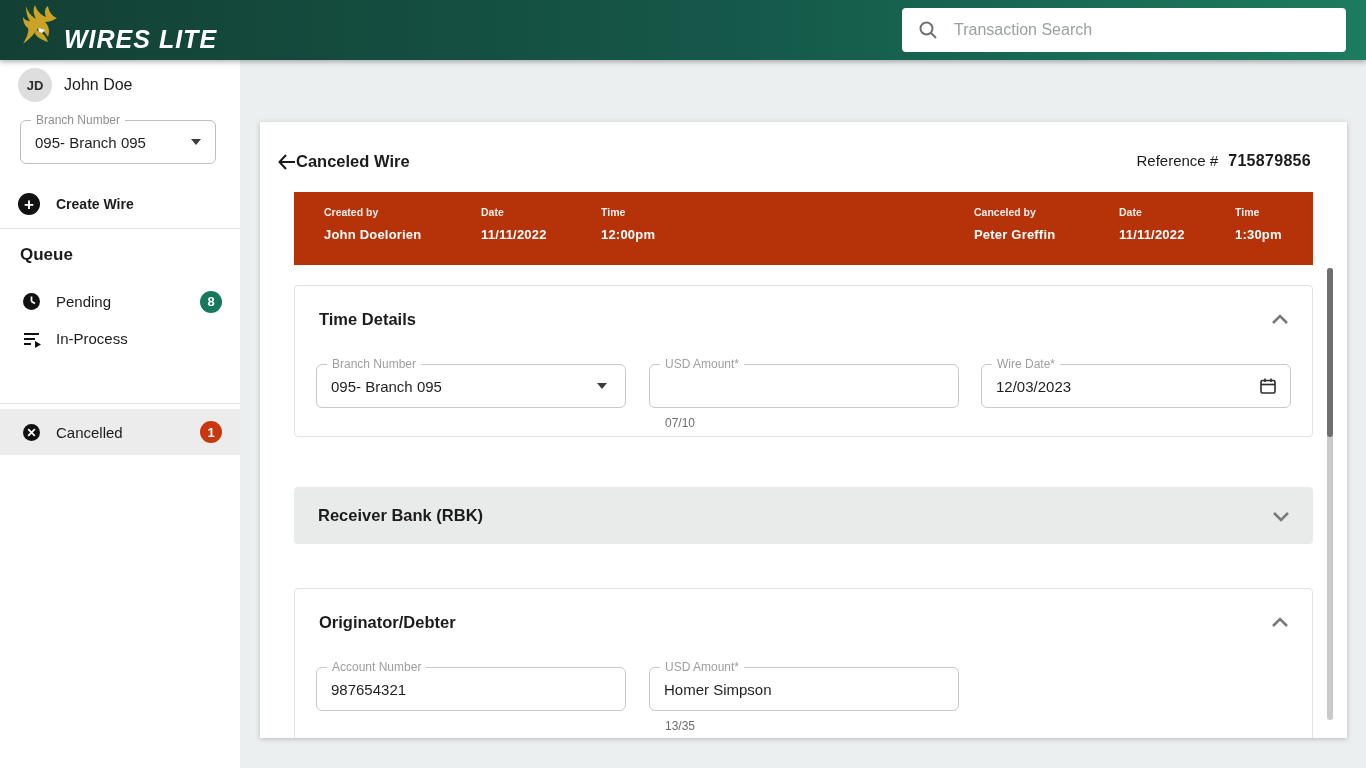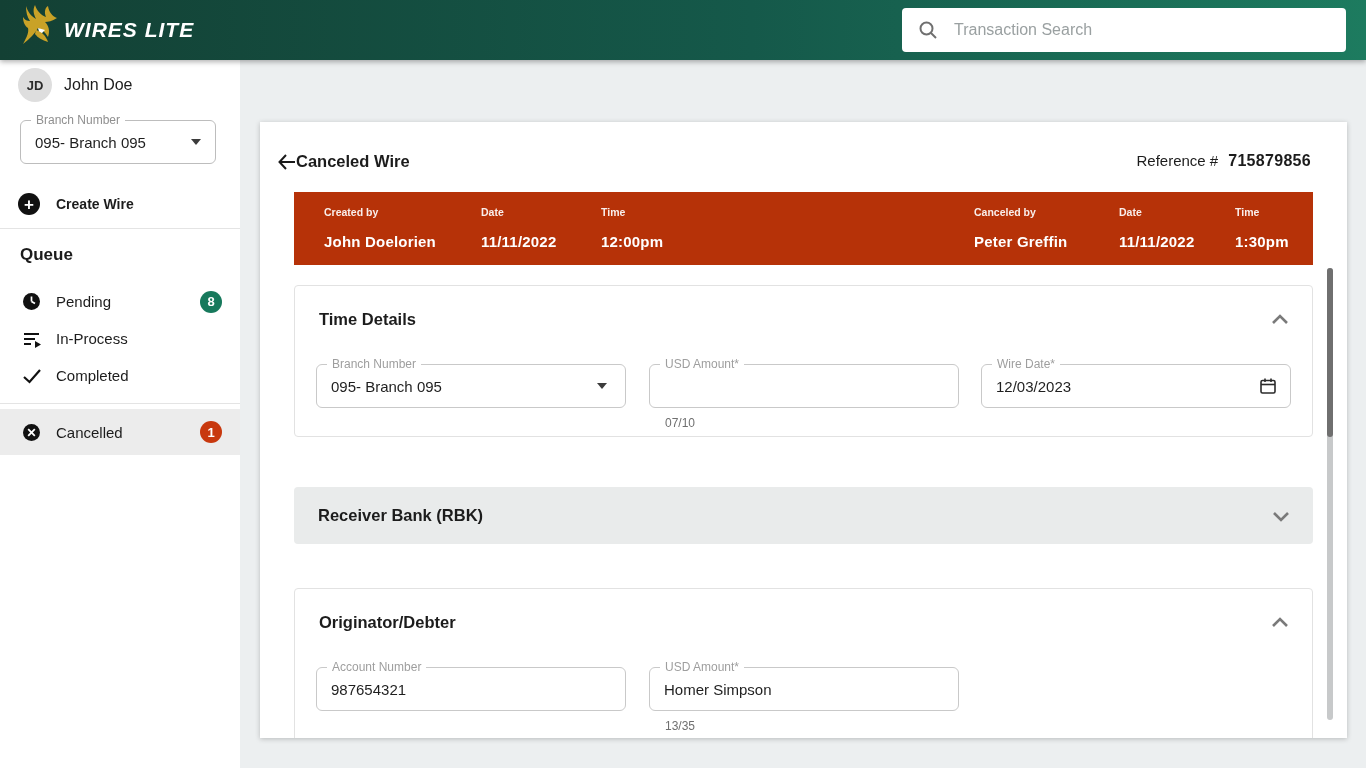--- a/index.html
+++ b/index.html
@@ -5,22 +5,22 @@
   * { margin:0; padding:0; box-sizing:border-box; }
   html,body { width:1366px; height:768px; overflow:hidden; }
   body { font-family:"Liberation Sans", sans-serif; background:#eceff0; color:#1c1c1c; }
   #app { position:relative; width:1366px; height:768px; background:#eceff0; overflow:hidden; }
 
   
   .topbar { position:absolute; left:0; top:0; width:1366px; height:60px;
             background:linear-gradient(90deg,#134034 0%,#15594a 55%,#1d7b5f 100%);
             box-shadow:0 2px 5px rgba(0,0,0,.3); z-index:30; }
   .logo-wrap { position:absolute; left:18px; top:4px; width:44px; height:52px; }
-  .app-title { position:absolute; left:64px; top:0; height:60px; line-height:60px;
-               color:#fff; font-size:21px; font-weight:bold; font-style:italic; letter-spacing:1px; }
+  .app-title { position:absolute; left:64px; top:9px; height:60px; line-height:60px;
+               color:#fff; font-size:25px; font-weight:bold; font-style:italic; letter-spacing:1px; }
   .searchbox { position:absolute; right:20px; top:8px; width:444px; height:44px;
                background:#fff; border-radius:4px; display:flex; align-items:center; }
   .searchbox .mag { margin-left:16px; display:flex; }
   .search-ph { margin-left:16px; color:#9aa0a1; font-size:16px; }
 
   
   .sidebar { position:absolute; left:0; top:60px; width:240px; height:708px; background:#fff; z-index:20; }
   .user-row { position:absolute; left:18px; top:8px; height:34px; display:flex; align-items:center; }
   .avatar { width:34px; height:34px; border-radius:50%; background:#dedede; color:#2b2b2b;
             font-size:13px; font-weight:bold; display:flex; align-items:center; justify-content:center; }
@@ -57,21 +57,21 @@
                border-radius:0; box-shadow:0 1px 5px rgba(0,0,0,.22); overflow:hidden; z-index:10; }
   .title-row { position:absolute; left:0; top:28px; width:100%; height:26px; }
   .back-btn { position:absolute; left:16px; top:1px; width:24px; height:24px; cursor:pointer; display:flex; }
   .page-title { position:absolute; left:36px; top:2px; font-size:16.5px; font-weight:bold; }
   .ref-wrap { position:absolute; right:36px; top:2px; font-size:15px; color:#1c1c1c; }
   .ref-wrap b { font-size:16px; margin-left:10px; letter-spacing:.3px; }
 
   .banner { position:absolute; left:34px; top:70px; width:1019px; height:73px; background:#b63208; }
   .bcell { position:absolute; top:14px; color:#fff; }
   .bcell .blbl { font-size:10.5px; font-weight:bold; opacity:.92; display:block; }
-  .bcell .bval { font-size:15px; font-weight:bold; display:block; margin-top:15px; letter-spacing:.2px; }
+  .bcell .bval { font-size:13px; font-weight:bold; display:block; margin-top:9px; letter-spacing:.2px; }
 
   .sub-card { position:absolute; left:34px; width:1019px; background:#fff; border:1px solid #e2e2e2; border-radius:4px; }
   .sub-title { position:absolute; left:24px; top:24px; font-size:16.5px; font-weight:bold; }
   .collapse-btn { position:absolute; right:20px; top:22px; width:24px; height:24px; cursor:pointer; display:flex; }
   .wire-details { top:163px; height:152px; }
   .originator { top:466px; height:176px; }
 
   .field { position:absolute; top:78px; height:44px; width:310px; border:1px solid #c9c9c9; border-radius:6px; background:#fff; }
   .field .notch { position:absolute; top:-8px; left:10px; background:#fff; padding:0 5px; font-size:12px; color:#9e9e9e; line-height:14px; white-space:nowrap;}
   .field .fval { position:absolute; left:14px; top:0; height:100%; right:30px; display:flex; align-items:center; font-size:15px; color:#1f1f1f; white-space:nowrap;}
@@ -147,28 +147,20 @@
         <svg width="20" height="20" viewBox="0 0 20 20">
           <line x1="2" y1="5" x2="17" y2="5" stroke="#111" stroke-width="2"></line>
           <line x1="2" y1="10" x2="13" y2="10" stroke="#111" stroke-width="2"></line>
           <line x1="2" y1="15" x2="9" y2="15" stroke="#111" stroke-width="2"></line>
           <path d="M13 12 L19 15.5 L13 19 Z" fill="#111"></path>
         </svg>
       </span>
       <span class="qlbl">In-Process</span>
     </div>
 
-    <div class="q-item" style="top:297px;">
-      <span class="qicon">
-        <svg width="20" height="20" viewBox="0 0 20 20" fill="none" stroke="#111" stroke-width="2.2">
-          <polyline points="2,11 7.5,16 18,4"></polyline>
-        </svg>
-      </span>
-      <span class="qlbl">Completed</span>
-    </div>
 
     <div class="sb-divider" style="top:343px;"></div>
 
     <div class="q-item selected" style="top:349px;">
       <span class="qicon">
         <svg width="19" height="19" viewBox="0 0 19 19">
           <circle cx="9.5" cy="9.5" r="8.5" fill="#111"></circle>
           <line x1="6.2" y1="6.2" x2="12.8" y2="12.8" stroke="#fff" stroke-width="1.8"></line>
           <line x1="12.8" y1="6.2" x2="6.2" y2="12.8" stroke="#fff" stroke-width="1.8"></line>
         </svg>

